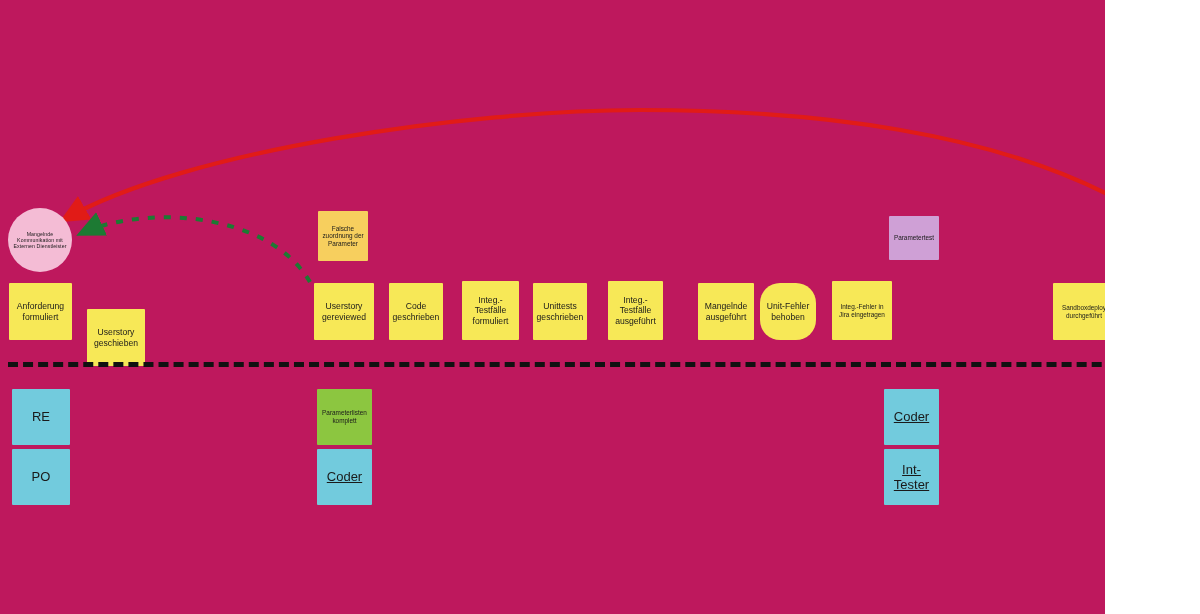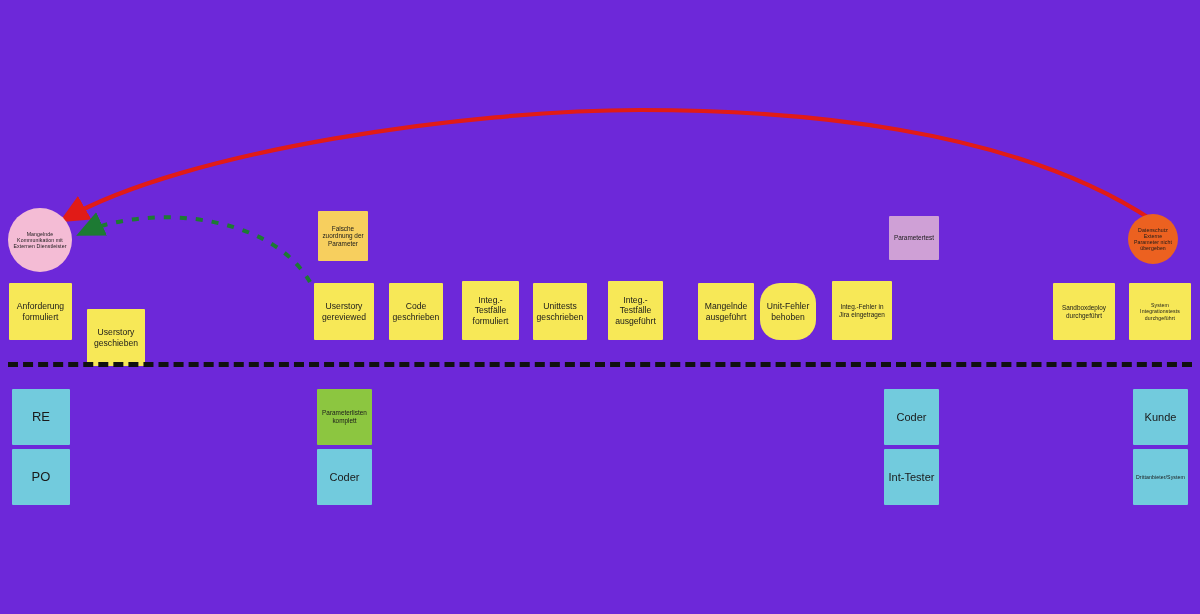--- a/index.html
+++ b/index.html
@@ -6,23 +6,23 @@
     margin: 0;
     padding: 0;
     background: #ffffff;
   }
   body {
     font-family: "Liberation Sans", sans-serif;
     -webkit-font-smoothing: antialiased;
   }
   #board {
     position: relative;
-    width: 1200px;
+    width: 1105px;
     height: 614px;
-    background: #6d28d9;
+    background: #be185d;
     overflow: hidden;
   }
   #arrow-layer {
     position: absolute;
     left: 0;
     top: 0;
     width: 1200px;
     height: 614px;
     pointer-events: none;
   }
@@ -55,21 +55,21 @@
   .sticky-yellow { background: #f7e857; }
   .sticky-amber  { background: #f7cf5e; }
   .sticky-purple { background: #cfa0d6; }
   .sticky-blue   { background: #72cbdd; }
   .sticky-green  { background: #8cc640; }
   .circle-pink   { background: #f4bcd5; }
   .circle-orange { background: #ec6120; }
   .t-xxs { font-size: 5.2px; letter-spacing: .1px; }
   .t-xs  { font-size: 6.4px; }
   .t-sm  { font-size: 8.6px; }
-  .t-md  { font-size: 11px; }
+  .t-md  { font-size: 13px; text-decoration: underline; }
   .t-lg  { font-size: 13px; }
 </style>
 </head>
 <body>
 
 <div id="board">
 
   <svg id="arrow-layer" viewBox="0 0 1200 614">
     <defs>
       <marker id="redhead" markerWidth="7" markerHeight="7" refX="5.4" refY="3.2" orient="auto">

